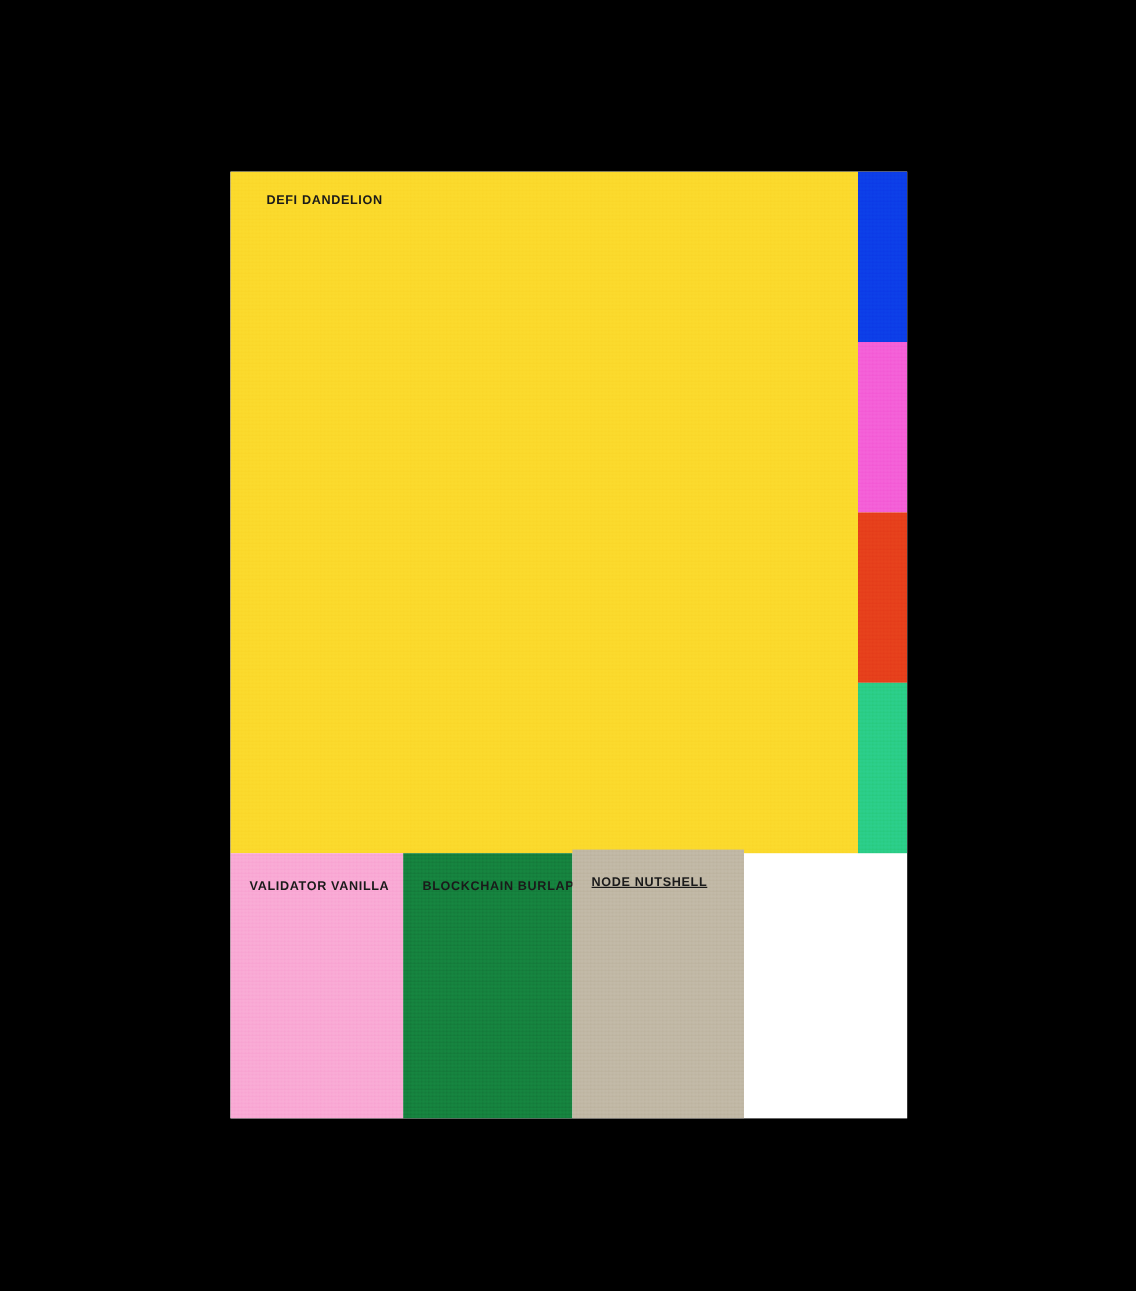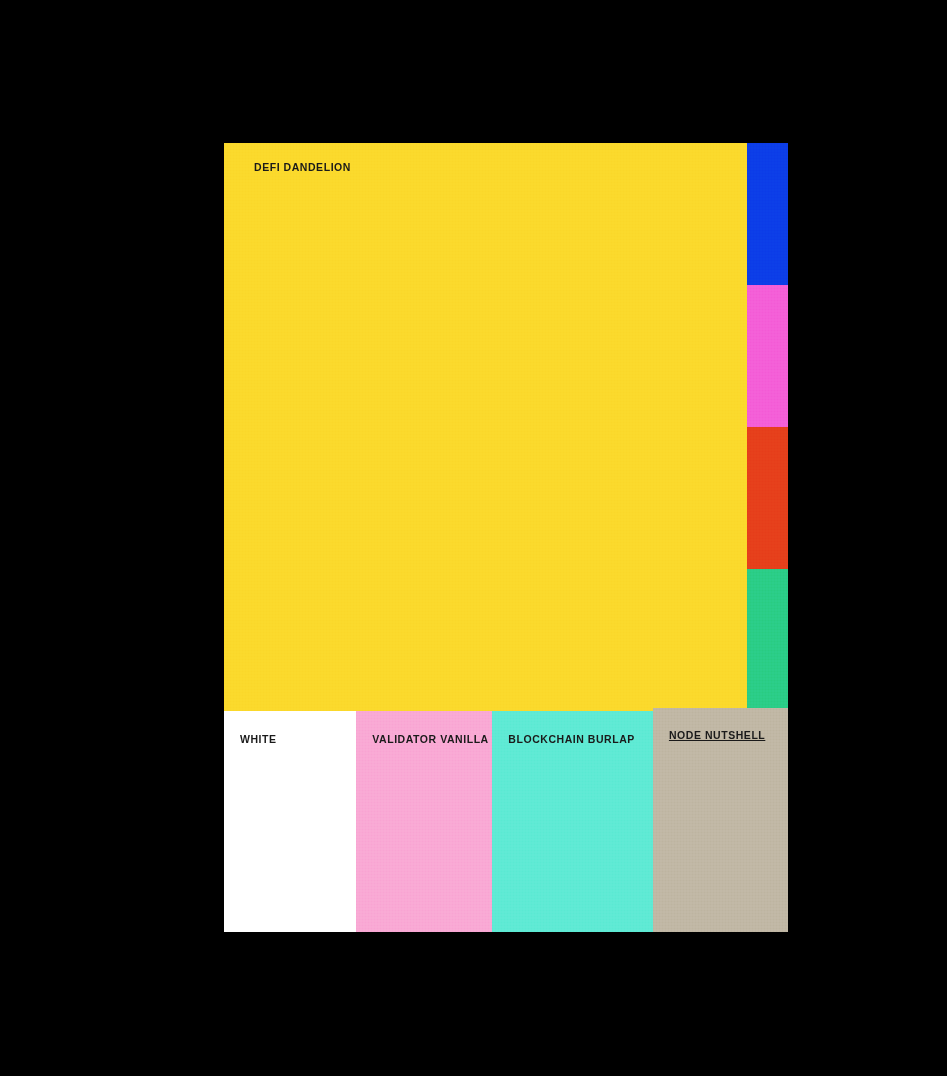--- a/index.html
+++ b/index.html
@@ -16,21 +16,20 @@
   }
 
   #palette-card {
     position: absolute;
     left: 192px;
     top: 143px;
     width: 564px;
     height: 789px;
     background: #ffffff;
     overflow: hidden;
-    margin-left: 32px;
   }
 
   
   .top-region {
     position: absolute;
     left: 0;
     top: 0;
     width: 564px;
     height: 568px;
     display: flex;
@@ -140,31 +139,27 @@
       </div>
       <div class="accent-cell" style="background: rgb(42, 205, 134);">
         <div class="grain" style="position:relative;height:100%;"></div>
       </div>
     </div>
 
   </div>
 
   <div class="bottom-region">
 
-    <div class="neutral-swatch" style="background: rgb(255, 255, 255); width: 140px;">
-      <div class="grain"></div>
-      <div class="neutral-label">WHITE</div>
-    </div>
 
     <div class="neutral-swatch" style="background: #f9a8d4; width: 144px;">
       <div class="grain"></div>
       <div class="neutral-label">VALIDATOR VANILLA</div>
     </div>
 
-    <div class="neutral-swatch" style="background: #5eead4; width: 170px;">
+    <div class="neutral-swatch" style="background: #15803d; width: 141px;">
       <div class="grain"></div>
       <div class="neutral-label">BLOCKCHAIN BURLAP</div>
     </div>
 
     <div class="neutral-swatch raised" style="background: rgb(192, 183, 164); width: 143px;">
       <div class="grain"></div>
       <div class="neutral-label">NODE NUTSHELL</div>
     </div>
 
   </div>

